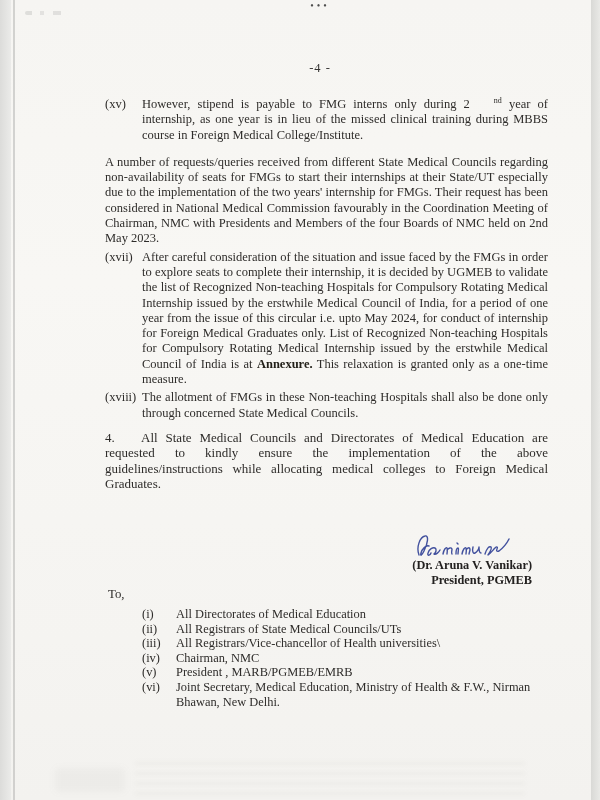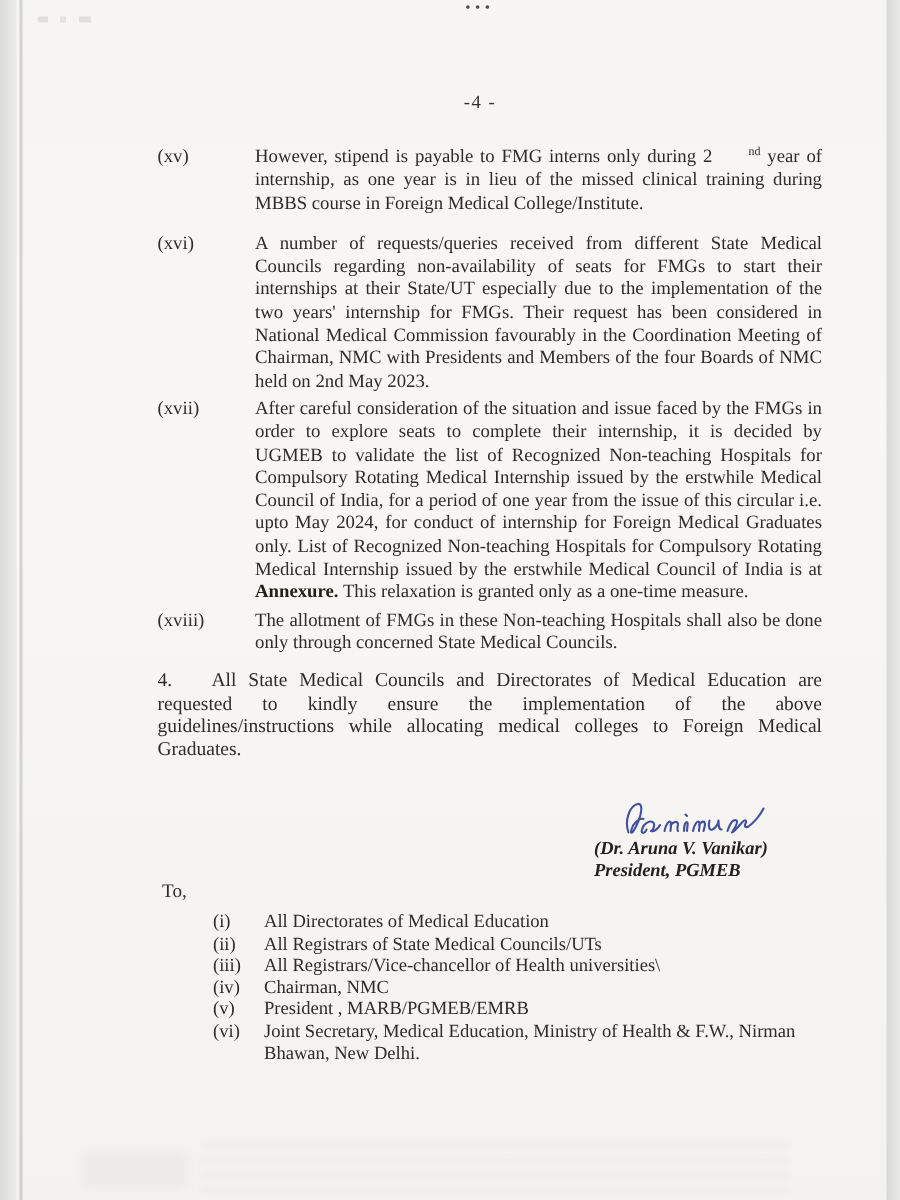--- a/index.html
+++ b/index.html
@@ -20,34 +20,34 @@
   .top-dots { position:absolute; top:0px; left:0; right:-40px; text-align:center;
     font-size:10px; color:#4e4e4e; letter-spacing:3px; }
   .pencil-marks { position:absolute; top:11px; left:25px; width:46px; height:4px; opacity:.8;
     background:linear-gradient(90deg,#d8d8d5 0 7px, transparent 7px 15px, #dedddb 15px 19px,
       transparent 19px 28px, #dbdad8 28px 36px, transparent 36px); border-radius:2px; }
   .page-number { position:absolute; top:61px; left:0; right:-40px; text-align:center;
     font-size:12.5px; letter-spacing:1px; color:#343230; }
 
   
   .content { position:absolute; left:105px; top:97px; width:443px; }
-  .item { display:flex; margin-bottom:3px;gap:28px; }
+  .item { display:flex; margin-bottom:3px; }
   .item .num { flex:0 0 37px; font-size:12.5px; line-height:15.3px; }
   .item .txt { flex:1; text-align:justify; font-size:12.5px; line-height:15.3px; }
   .item-xv { margin-bottom:12px; }
   .sup { font-size:8px; vertical-align:super; line-height:0;padding-left:24px; }
   .heading { font-weight:bold; font-size:12.7px; color:#1d1b19; margin:0 0 12px -29px;
     line-height:15px; }
   .bold-inline { font-weight:bold; color:#222019; }
   .para4 { margin-top:9px; text-align:justify; font-size:13px; line-height:15.3px;
     word-spacing:2.5px; }
   .p4num { display:inline-block; width:36px; word-spacing:normal; }
 
   
-  .sig { position:absolute; left:396px; top:534px; width:136px; text-align:left;font-style:italic; }
+  .sig { position:absolute; left:396px; top:534px; width:136px; text-align:right; }
   .scrawl { display:block; margin:0 auto -2px auto; }
   .sig-name { font-weight:bold; font-size:12.3px; color:#232120; white-space:nowrap; }
   .sig-title { font-weight:bold; font-size:12.3px; color:#232120; }
 
   
   .to-label { position:absolute; left:108px; top:587px; font-size:12.8px; }
   .recipients { position:absolute; left:142px; top:607px; width:406px; }
   .r-row { display:flex; }
   .r-num { flex:0 0 34px; font-size:12.4px; line-height:14.6px; }
   .r-txt { flex:1; font-size:12.4px; line-height:14.6px; }
@@ -74,21 +74,20 @@
 
   <div class="content">
 
     <div class="item item-xv">
       <span class="num">(xv)</span>
       <span class="txt"><span>However, stipend is payable to FMG interns only during 2</span><sup class="sup">nd</sup><span> year of internship, as one year is in lieu of the missed clinical training during MBBS course in Foreign Medical College/Institute.</span></span>
     </div>
 
 
     <div class="item">
-      <span class="num">(xvi)</span>
       <span class="txt">A number of requests/queries received from different State Medical Councils regarding non-availability of seats for FMGs to start their internships at their State/UT especially due to the implementation of the two years' internship for FMGs. Their request has been considered in National Medical Commission favourably in the Coordination Meeting of Chairman, NMC with Presidents and Members of the four Boards of NMC held on 2nd May 2023.</span>
     </div>
 
     <div class="item">
       <span class="num">(xvii)</span>
       <span class="txt"><span>After careful consideration of the situation and issue faced by the FMGs in order to explore seats to complete their internship, it is decided by UGMEB to validate the list of Recognized Non-teaching Hospitals for Compulsory Rotating Medical Internship issued by the erstwhile Medical Council of India, for a period of one year from the issue of this circular i.e. upto May 2024, for conduct of internship for Foreign Medical Graduates only. List of Recognized Non-teaching Hospitals for Compulsory Rotating Medical Internship issued by the erstwhile Medical Council of India is at </span><span class="bold-inline">Annexure.</span><span> This relaxation is granted only as a one-time measure.</span></span>
     </div>
 
     <div class="item">
       <span class="num">(xviii)</span>

